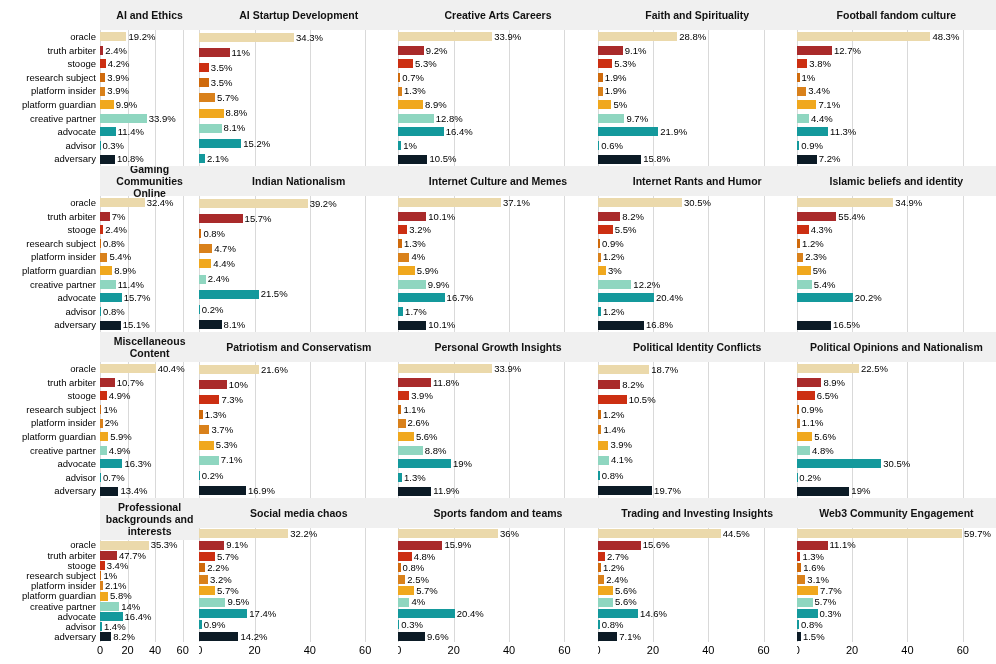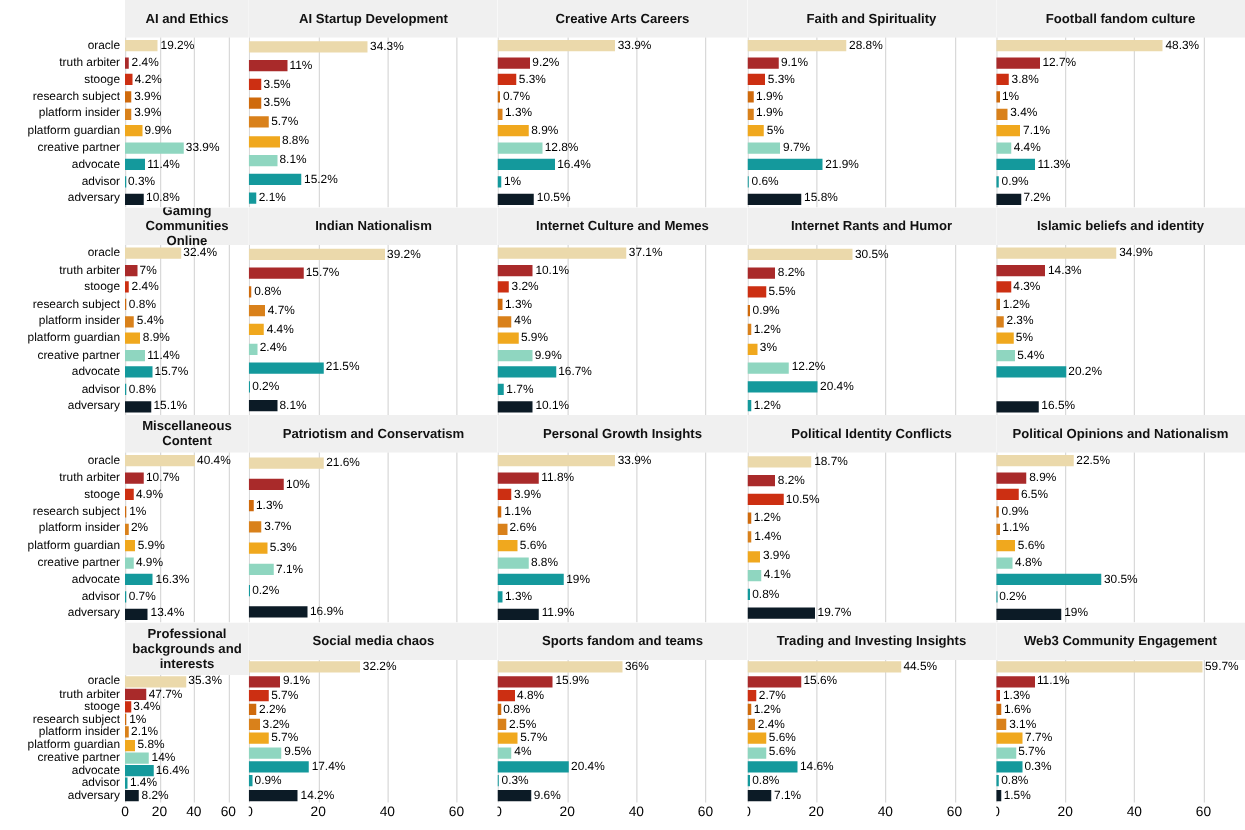--- a/index.html
+++ b/index.html
@@ -605,20 +605,24 @@
               <span class="vlabel">12.2%</span>
             </div>
             <div class="row">
               <div class="bar" style="width: 28.3333%; background: rgb(20, 153, 156);"></div>
               <span class="vlabel">20.4%</span>
             </div>
             <div class="row">
               <div class="bar" style="width: 1.66667%; background: rgb(20, 153, 156);"></div>
               <span class="vlabel">1.2%</span>
             </div>
+            <div class="row">
+              <div class="bar" style="width: 23.3333%; background: rgb(12, 27, 38);"></div>
+              <span class="vlabel">16.8%</span>
+            </div>
           </div>
         </div>
       </div>
     </div>
     <div class="panel" style="--axoff: 0px; --xaxh: 0px;">
       <div class="facet-title title-h2">Islamic beliefs and identity</div>
       <div class="plotwrap">
         <div class="ylabels"></div>
         <div class="plot">
           <div class="gridlines">
@@ -627,21 +631,21 @@
             <div class="gl" style="left: 55.5556%;"></div>
             <div class="gl" style="left: 83.3333%;"></div>
           </div>
           <div class="rows">
             <div class="row">
               <div class="bar" style="width: 48.4722%; background: rgb(235, 217, 171);"></div>
               <span class="vlabel">34.9%</span>
             </div>
             <div class="row">
               <div class="bar" style="width: 19.8611%; background: rgb(169, 42, 42);"></div>
-              <span class="vlabel">14.3%</span>
+              <span class="vlabel">55.4%</span>
             </div>
             <div class="row">
               <div class="bar" style="width: 5.97222%; background: rgb(204, 47, 18);"></div>
               <span class="vlabel">4.3%</span>
             </div>
             <div class="row">
               <div class="bar" style="width: 1.66667%; background: rgb(207, 106, 12);"></div>
               <span class="vlabel">1.2%</span>
             </div>
             <div class="row">
@@ -753,20 +757,24 @@
           <div class="rows">
             <div class="row">
               <div class="bar" style="width: 30%; background: rgb(235, 217, 171);"></div>
               <span class="vlabel">21.6%</span>
             </div>
             <div class="row">
               <div class="bar" style="width: 13.8889%; background: rgb(169, 42, 42);"></div>
               <span class="vlabel">10%</span>
             </div>
             <div class="row">
+              <div class="bar" style="width: 10.1389%; background: rgb(204, 47, 18);"></div>
+              <span class="vlabel">7.3%</span>
+            </div>
+            <div class="row">
               <div class="bar" style="width: 1.80556%; background: rgb(207, 106, 12);"></div>
               <span class="vlabel">1.3%</span>
             </div>
             <div class="row">
               <div class="bar" style="width: 5.13889%; background: rgb(217, 129, 27);"></div>
               <span class="vlabel">3.7%</span>
             </div>
             <div class="row">
               <div class="bar" style="width: 7.36111%; background: rgb(240, 168, 30);"></div>
               <span class="vlabel">5.3%</span>

